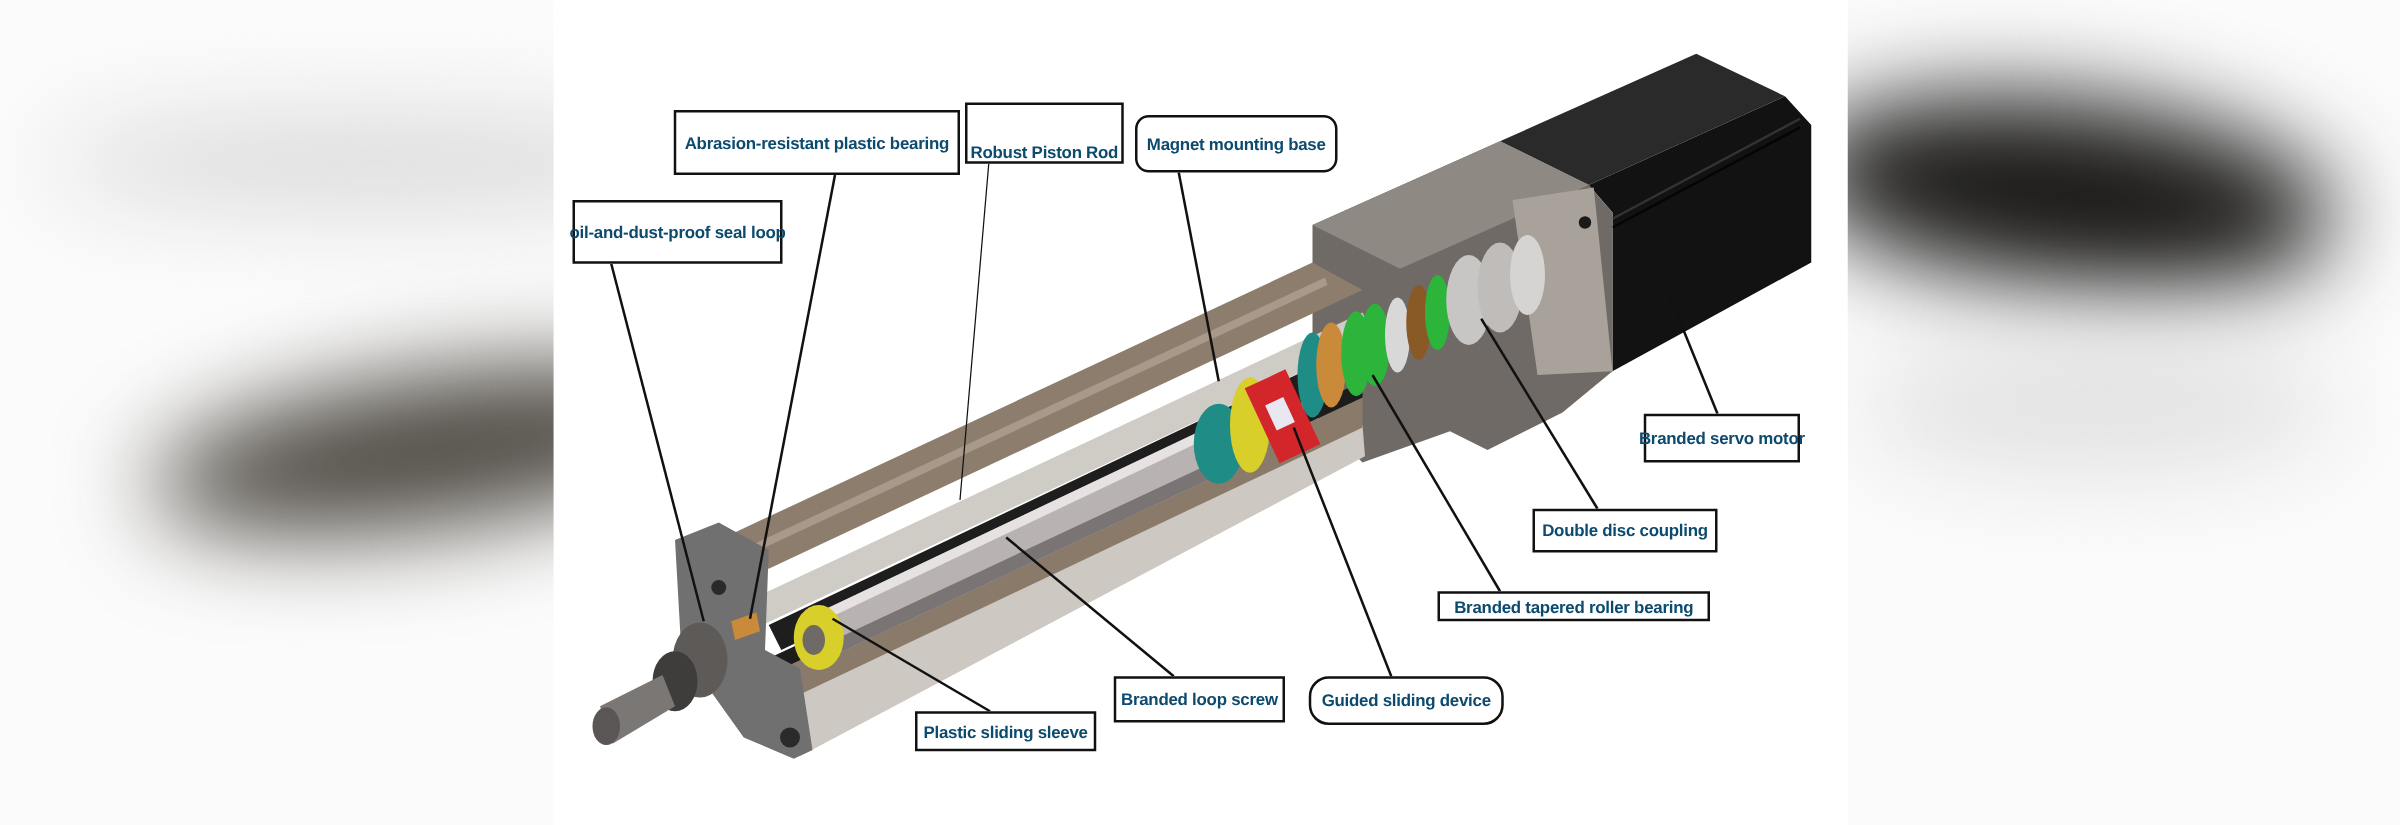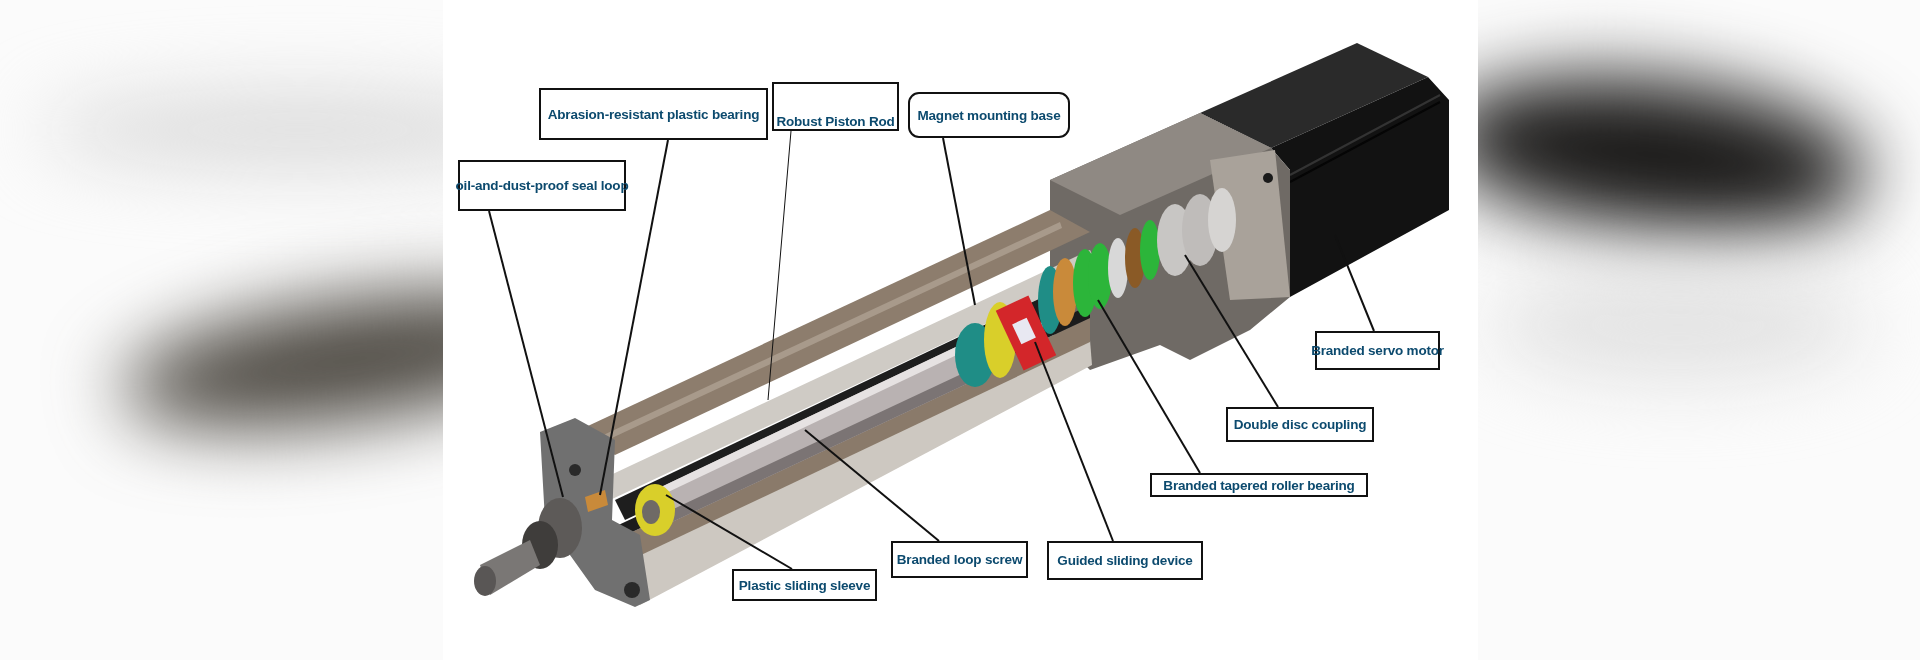--- a/index.html
+++ b/index.html
@@ -130,21 +130,21 @@
       </div>
       <div class="callout" style="left: 860px; top: 331px; width: 125px; height: 39px; margin-left: 12px;">
         <span>Branded servo motor</span>
       </div>
       <div class="callout" style="left: 783px; top: 407px; width: 148px; height: 35px;">
         <span>Double disc coupling</span>
       </div>
       <div class="callout" style="left: 707px; top: 473px; width: 218px; height: 24px;">
         <span>Branded tapered roller bearing</span>
       </div>
-      <div class="callout" style="left: 604px; top: 541px; width: 156px; height: 39px;">
+      <div class="callout" style="left: 604px; top: 541px; width: 156px; height: 39px; border-radius: 16px;">
         <span>Guided sliding device</span>
       </div>
       <div class="callout" style="left: 448px; top: 541px; width: 137px; height: 37px;">
         <span>Branded loop screw</span>
       </div>
       <div class="callout" style="left: 289px; top: 569px; width: 145px; height: 32px;">
         <span>Plastic sliding sleeve</span>
       </div>
     </div>
 </div>

